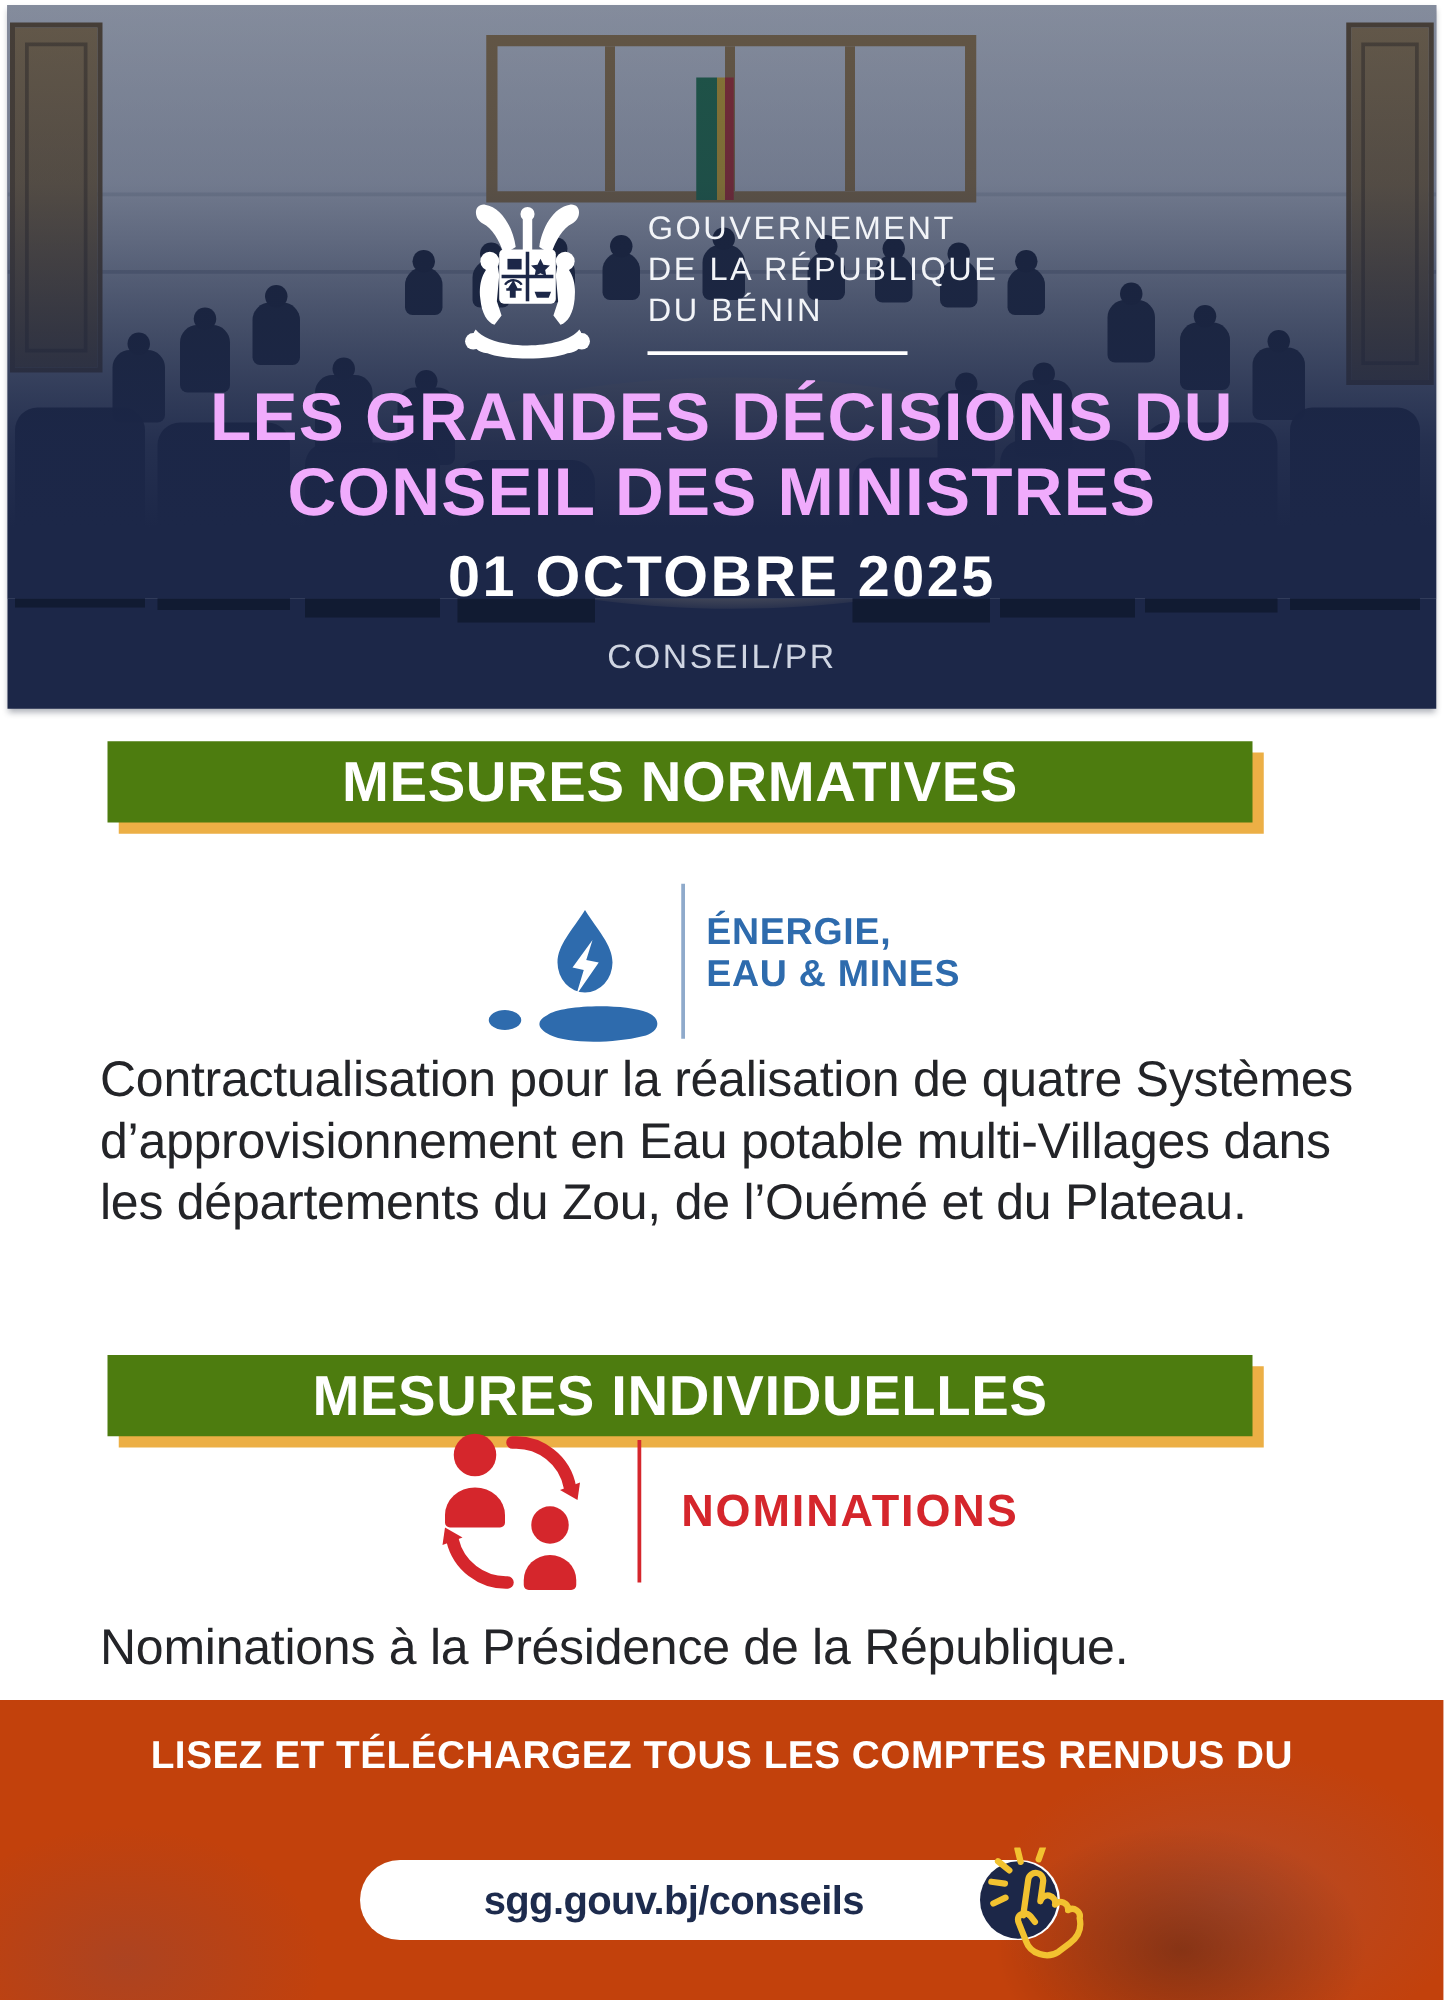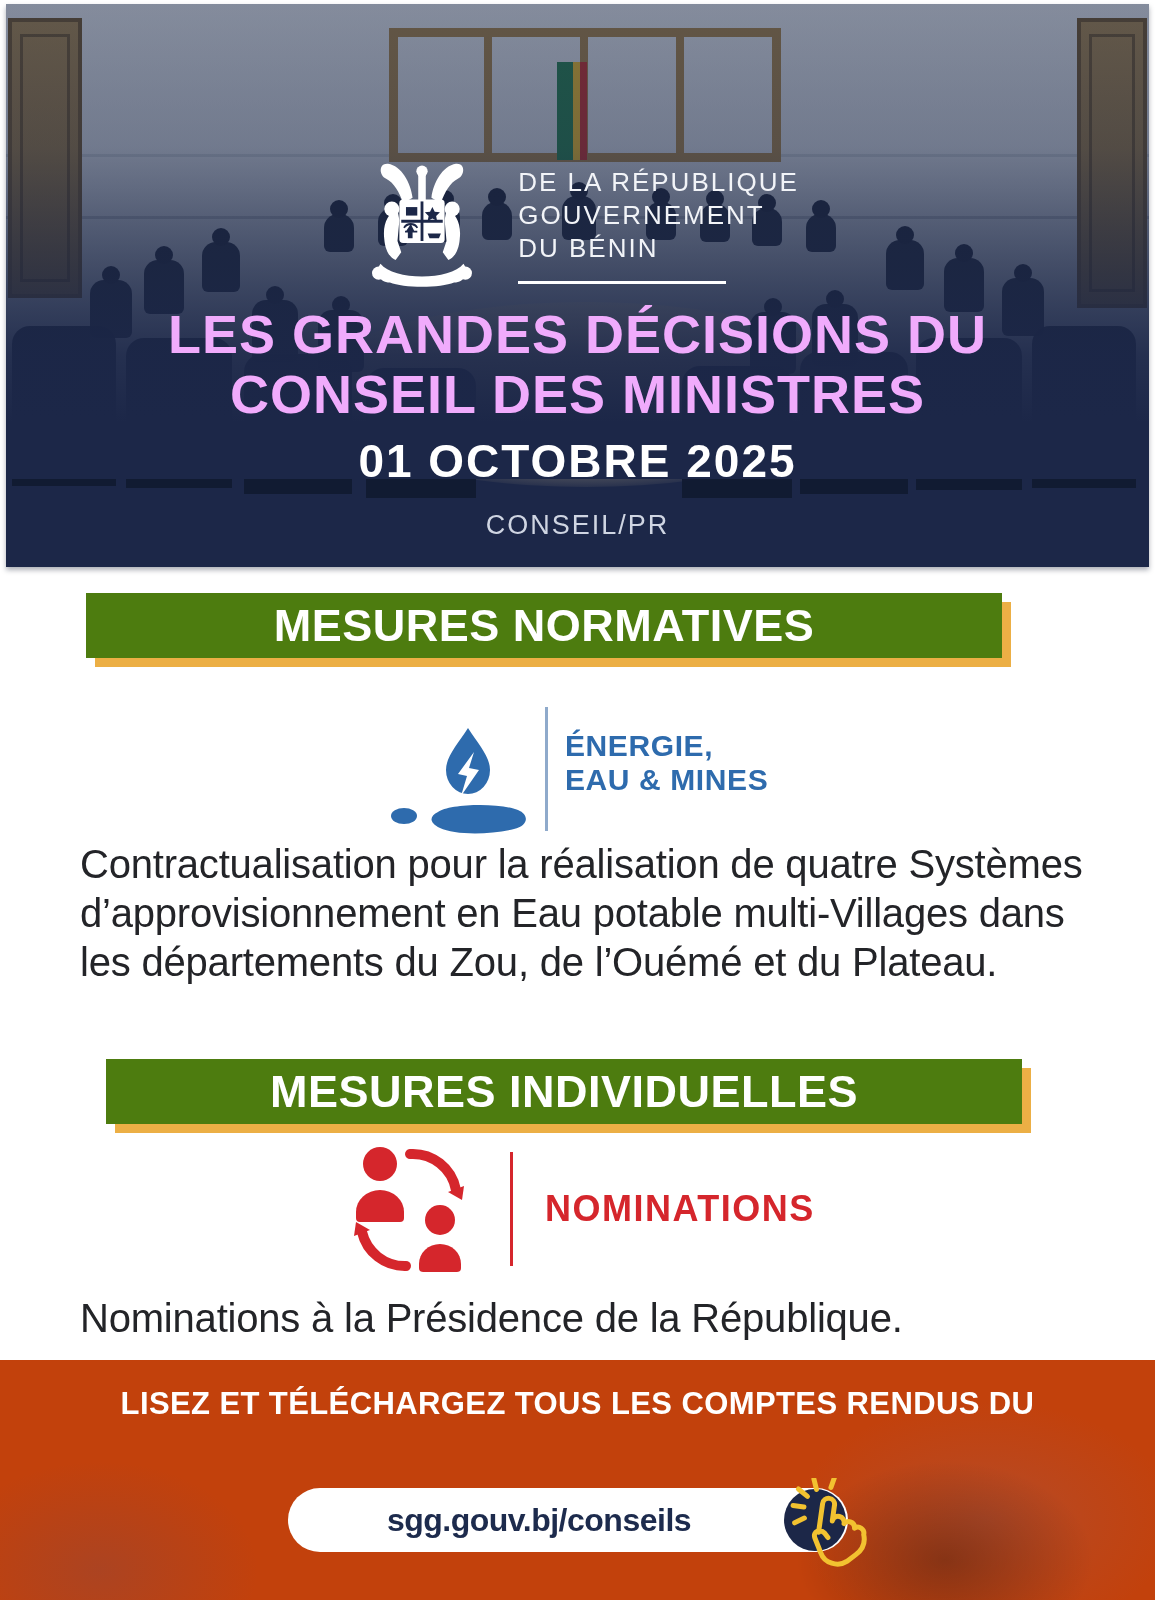--- a/index.html
+++ b/index.html
@@ -143,22 +143,22 @@
         <path d="M96,58 C106,62 112,74 110,90 C109,102 104,110 98,112 L92,104 L96,92 L94,70 Z"></path>
         <circle cx="38" cy="58" r="8"></circle>
         <circle cx="102" cy="58" r="8"></circle>
 
         <path d="M26,116 C40,134 100,134 114,116 C120,124 116,136 104,136 C90,142 50,142 36,136 C24,136 20,124 26,116 Z"></path>
         <circle cx="24" cy="126" r="7"></circle>
         <circle cx="116" cy="126" r="7"></circle>
       </svg>
       <div>
         <div class="logo-text">
+          <div>GOUVERNEMENT</div>
           <div>DE LA RÉPUBLIQUE</div>
-          <div>GOUVERNEMENT</div>
           <div>DU BÉNIN</div>
         </div>
         <div class="logo-underline"></div>
       </div>
     </div>
 
     <div class="main-title">
       <div>LES GRANDES DÉCISIONS DU</div>
       <div>CONSEIL DES MINISTRES</div>
     </div>
@@ -177,21 +177,21 @@
     <ellipse fill="#2E6BAD" cx="26" cy="116" rx="13" ry="8"></ellipse>
   </svg>
   <div class="divider-v" style="left:545px;top:707px;height:124px;background:#8FAACB;"></div>
   <div class="cat-label-blue">
     <div>ÉNERGIE,</div>
     <div>EAU &amp; MINES</div>
   </div>
 
   <div class="body-text" style="top:840px;">Contractualisation pour la réalisation de quatre Systèmes d’approvisionnement en Eau potable multi-Villages dans les départements du Zou, de l’Ouémé et du Plateau.</div>
 
-  <div class="banner" style="top:1059px;margin-left:20px;">
+  <div class="banner" style="top:1084px;">
     <span>MESURES INDIVIDUELLES</span>
   </div>
 
   <svg style="position:absolute;left:340px;top:1138px;" width="140" height="140" viewBox="0 0 140 140">
     <circle fill="#D5262C" cx="40" cy="26" r="17"></circle>
     <path fill="#D5262C" d="M16,74 a24,22 0 0 1 48,0 v6 a4,4 0 0 1 -4,4 h-40 a4,4 0 0 1 -4,-4 Z"></path>
     <circle fill="#D5262C" cx="100" cy="82" r="15"></circle>
     <path fill="#D5262C" d="M79,126 a21,20 0 0 1 42,0 v4 a4,4 0 0 1 -4,4 h-34 a4,4 0 0 1 -4,-4 Z"></path>
     <path fill="none" stroke="#D5262C" stroke-width="10" stroke-linecap="round" d="M70,16 A44,44 0 0 1 116,52"></path>
     <path fill="#D5262C" d="M122,62 l-14,-8 16,-6 Z"></path>

